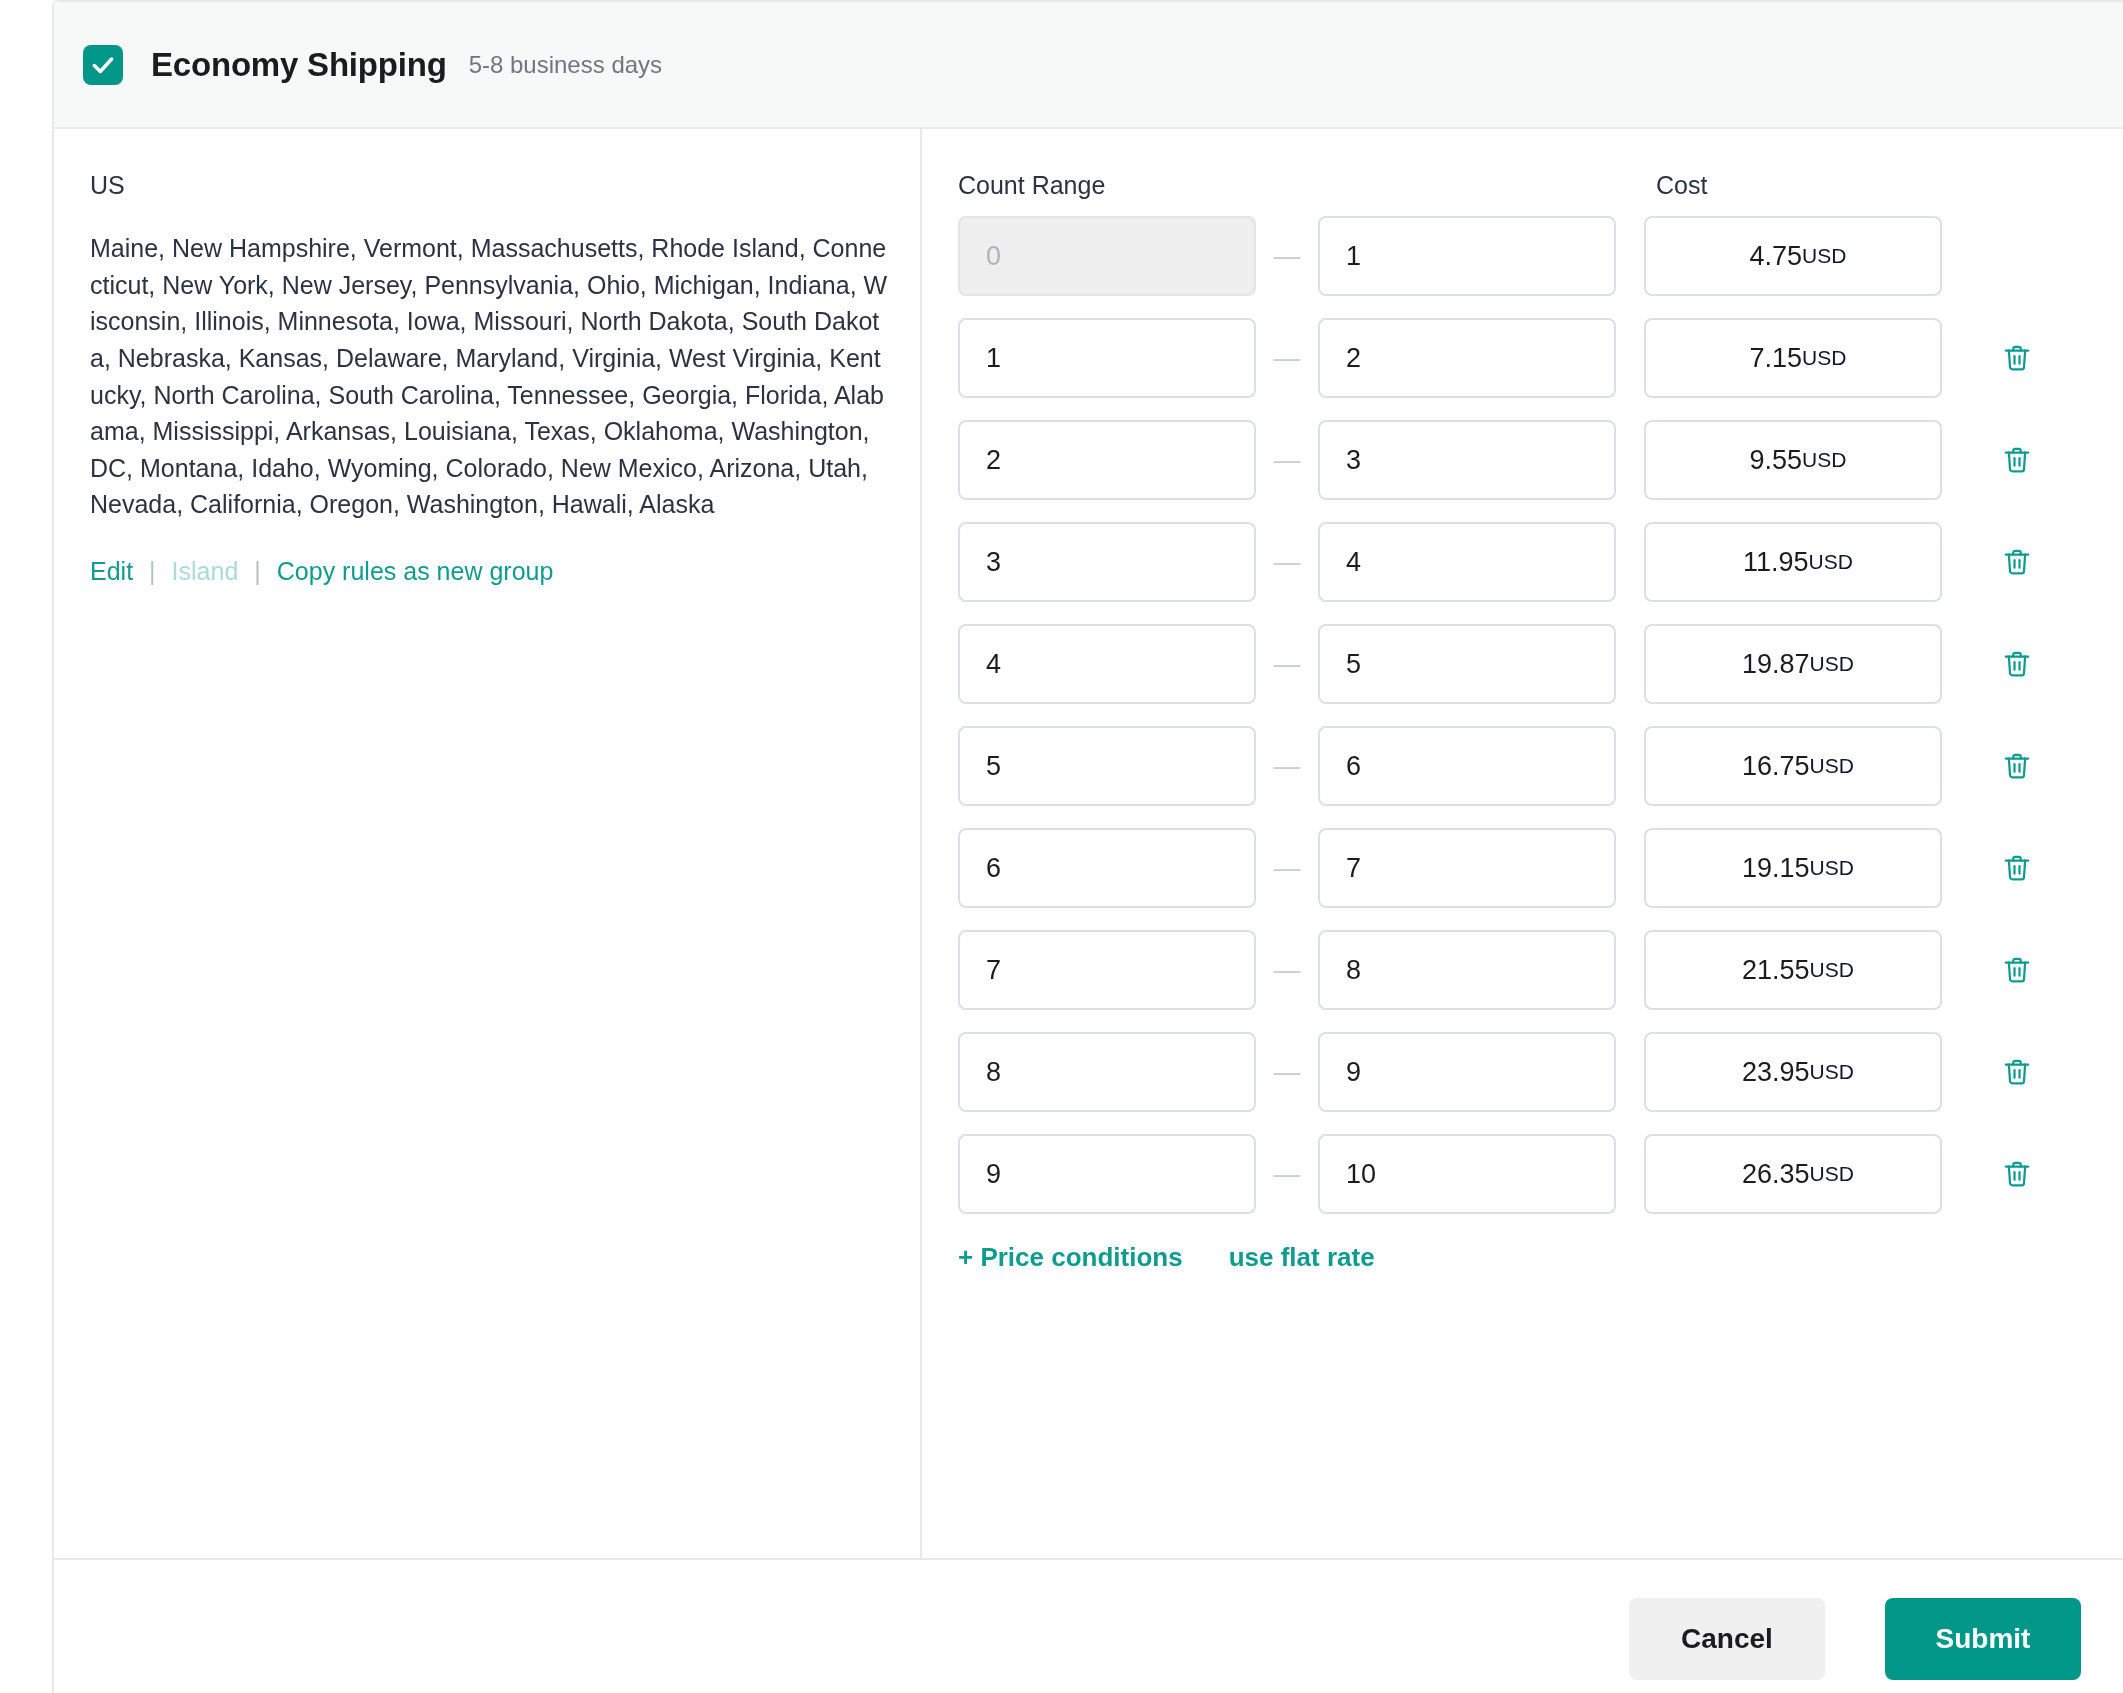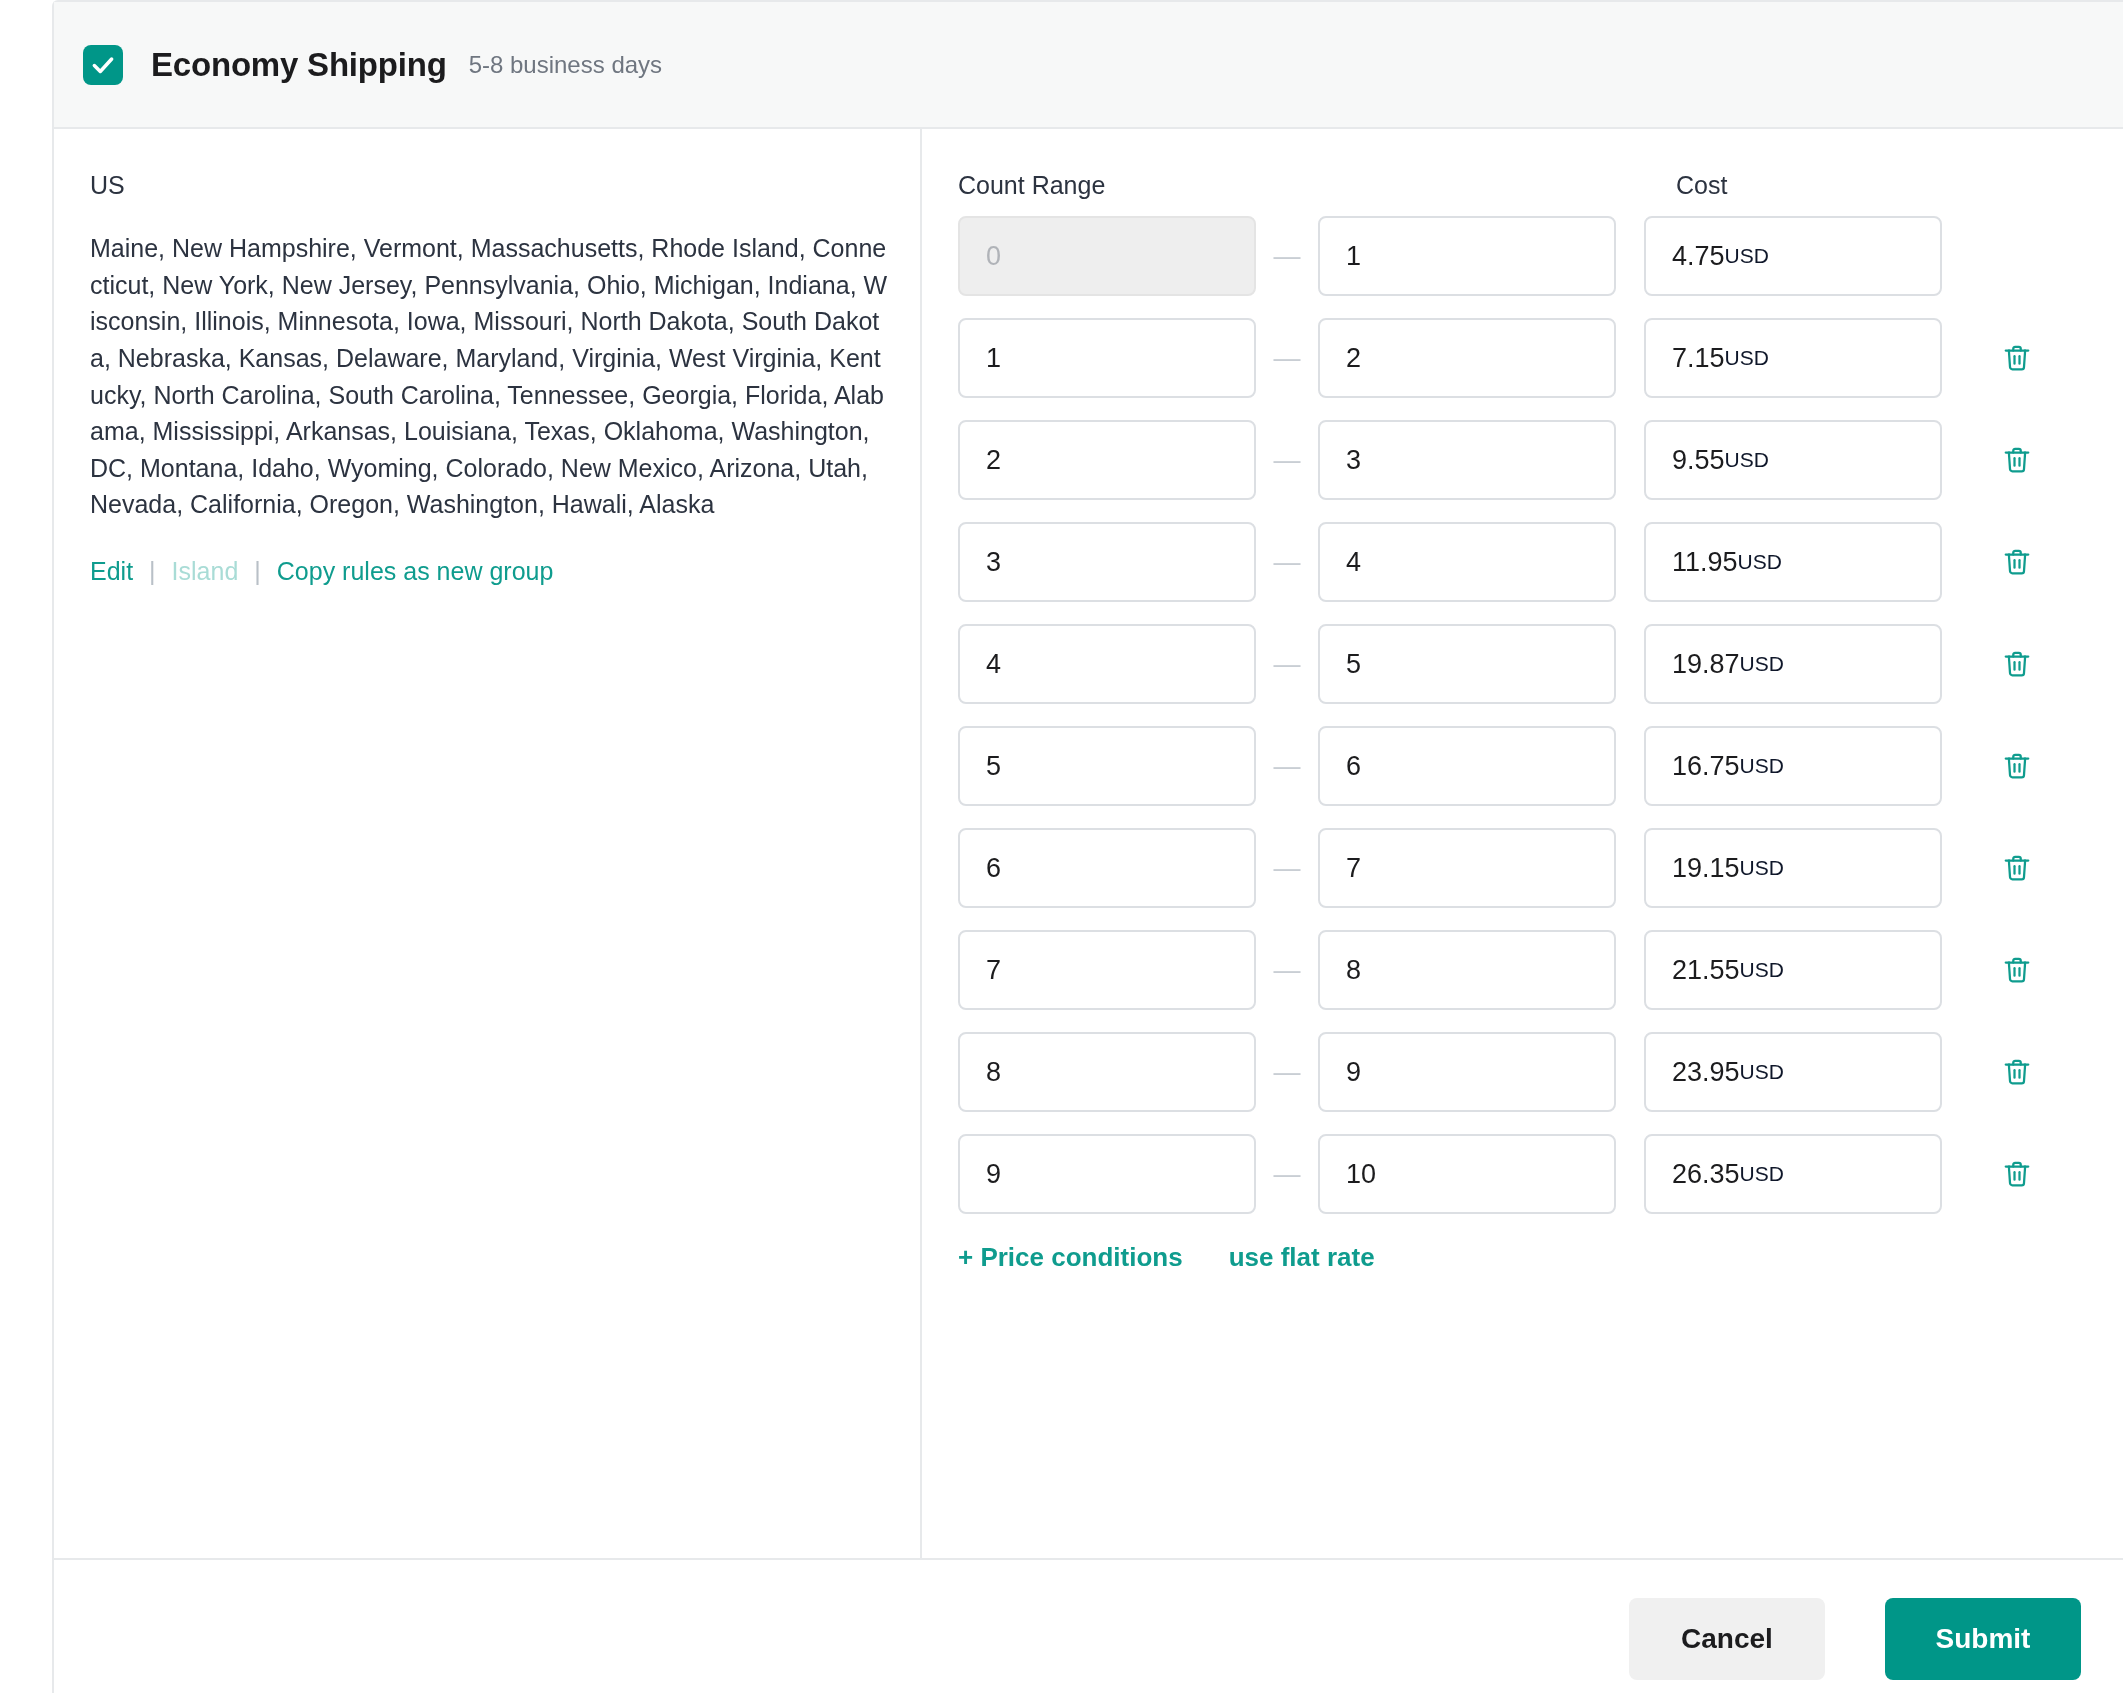--- a/index.html
+++ b/index.html
@@ -130,21 +130,20 @@
     color: #b9c0c7;
     margin: 0 16px;
     user-select: none;
   }
 
   
   .rate-head {
     display: flex;
     align-items: flex-end;
     margin-bottom: 16px;
-    gap: 20px;
   }
   .rate-head .h-count {
     width: 670px;
     flex: 0 0 670px;
     font-size: 25px;
     color: #2c3340;
   }
   .rate-head .h-cost {
     flex: 0 0 auto;
     font-size: 25px;
@@ -186,21 +185,21 @@
     text-align: center;
     color: #c9ced4;
     font-size: 27px;
     user-select: none;
   }
 
   .f-cost {
     width: 298px;
     flex: 0 0 298px;
     margin-left: 28px;
-    justify-content: flex-start;
+    justify-content: center;
     padding-right: 16px;
   }
   .f-cost .cur {
     font-size: 21px;
     color: #0f172a;
   }
 
   .trash-cell {
     width: 110px;
     flex: 0 0 110px;

